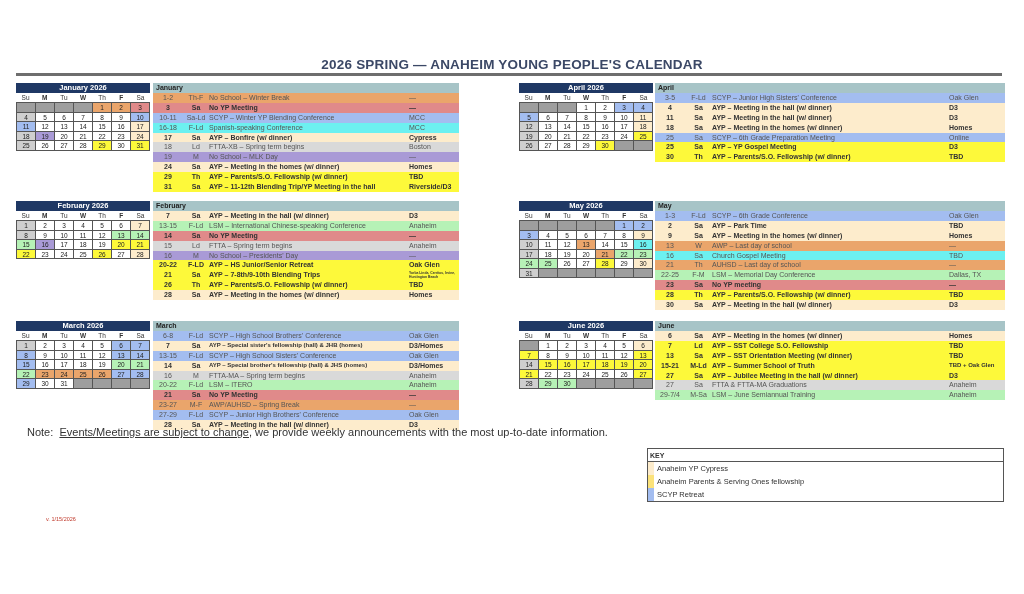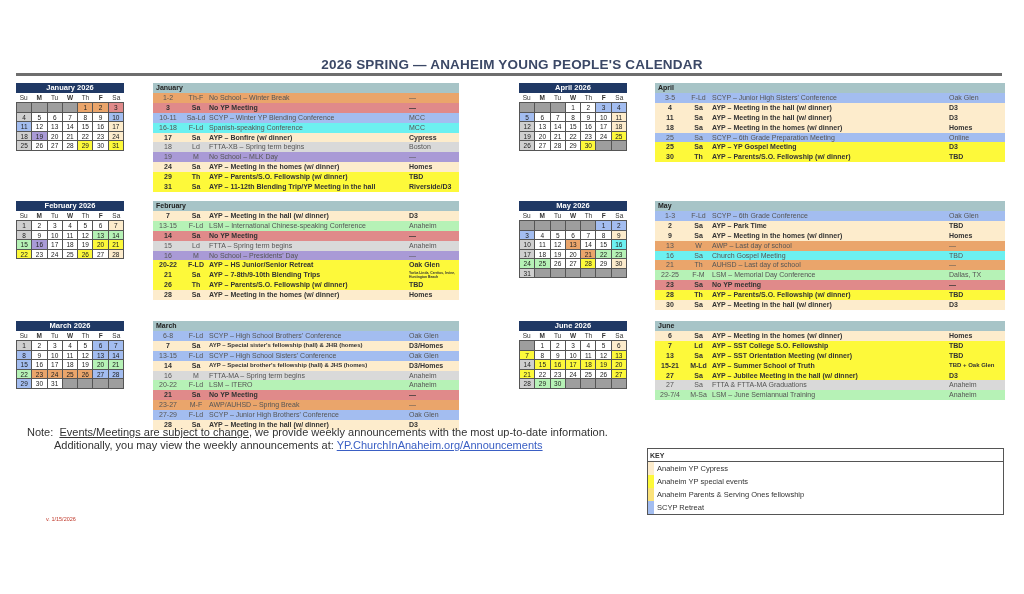--- a/index.html
+++ b/index.html
@@ -1,19 +1,19 @@
 <!DOCTYPE html>
 <html><head>
 <meta charset="utf-8">
 <style>
   * { box-sizing: border-box; margin: 0; padding: 0; }
   body { width: 1024px; height: 594px; background: #ffffff; font-family: "Liberation Sans", sans-serif; color: #333; position: relative; overflow: hidden; }
   .title { position: absolute; left: 0; top: 57px; width: 1024px; text-align: center; font-size: 13.5px; font-weight: bold; color: #3b4866; letter-spacing: 0.2px; }
   .title-rule { position: absolute; left: 16px; top: 73px; width: 986px; height: 3px; background: #6e6e6e; }
-  .mini-cal { position: absolute; width: 108px; border-collapse: collapse; }
+  .mini-cal { position: absolute; width: 134px; border-collapse: collapse; }
   .mini-cal .cal-head { background: #1f3864; color: #fff; font-weight: bold; font-size: 7.5px; text-align: center; height: 10px; line-height: 10px; }
   .mini-cal .dow { display: grid; grid-template-columns: repeat(7, 1fr); font-size: 6.5px; text-align: center; height: 9px; line-height: 9px; color: #333; }
   .mini-cal .dow span:nth-child(2), .mini-cal .dow span:nth-child(4), .mini-cal .dow span:nth-child(6) { font-weight: bold; }
   .mini-cal .grid { display: grid; grid-template-columns: repeat(7, 1fr); border-top: 1px solid #555; border-left: 1px solid #555; }
   .mini-cal .day { font-size: 6.5px; text-align: center; height: 9.5px; line-height: 9px; border-right: 1px solid #555; border-bottom: 1px solid #555; background: #fff; color: #222; }
   .mini-cal .day.empty { background: #9e9e9e; }
   .mini-cal .day.gray { background: #cfcfcf; }
 
   .events { position: absolute; }
   .events .ev-head { background: #a7c4c7; font-size: 7px; font-weight: bold; height: 10px; line-height: 10px; padding-left: 3px; color: #222; }
@@ -676,38 +676,31 @@
         <span style="color: rgb(85, 85, 85);">Anaheim</span>
       </div>
     </div>
   </div>
 
 <div class="note">
   <div>
     <span>Note:</span>&nbsp;
     <u>Events/Meetings are subject to change</u><span>, we provide weekly announcements with the most up-to-date information.</span>
   </div>
-  <div class="indent">
-    <span>Additionally, you may view the weekly announcements at: </span><a>YP.ChurchInAnaheim.org/Announcements</a>
-  </div>
 </div>
 <div class="version">v.   1/15/2026</div>
 
 <div class="key">
   <div class="key-head">KEY</div>
   <div id="key-items">
       <div class="key-item">
         <span class="swatch" style="background: rgb(253, 236, 204);"></span>
         <span class="key-label">Anaheim YP Cypress</span>
       </div>
       <div class="key-item">
-        <span class="swatch" style="background: rgb(253, 249, 58);"></span>
-        <span class="key-label">Anaheim YP special events</span>
-      </div>
-      <div class="key-item">
         <span class="swatch" style="background: rgb(251, 226, 122);"></span>
         <span class="key-label">Anaheim Parents &amp; Serving Ones fellowship</span>
       </div>
       <div class="key-item">
         <span class="swatch" style="background: rgb(163, 189, 240);"></span>
         <span class="key-label">SCYP Retreat</span>
       </div>
     </div>
 </div>
 

